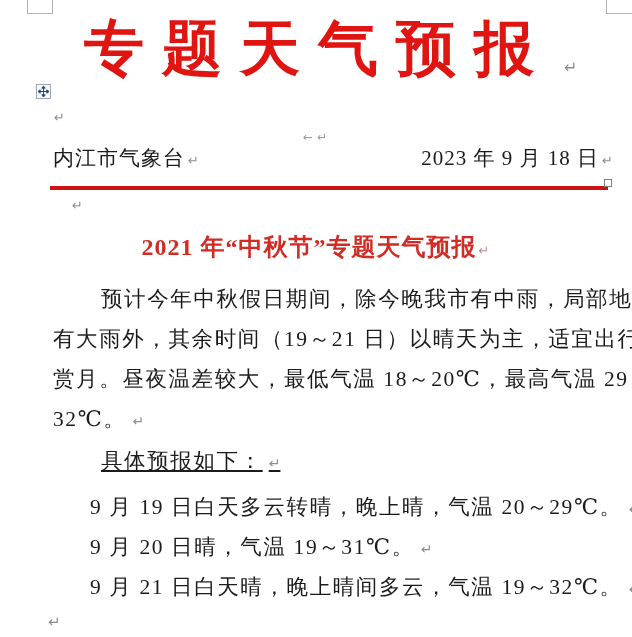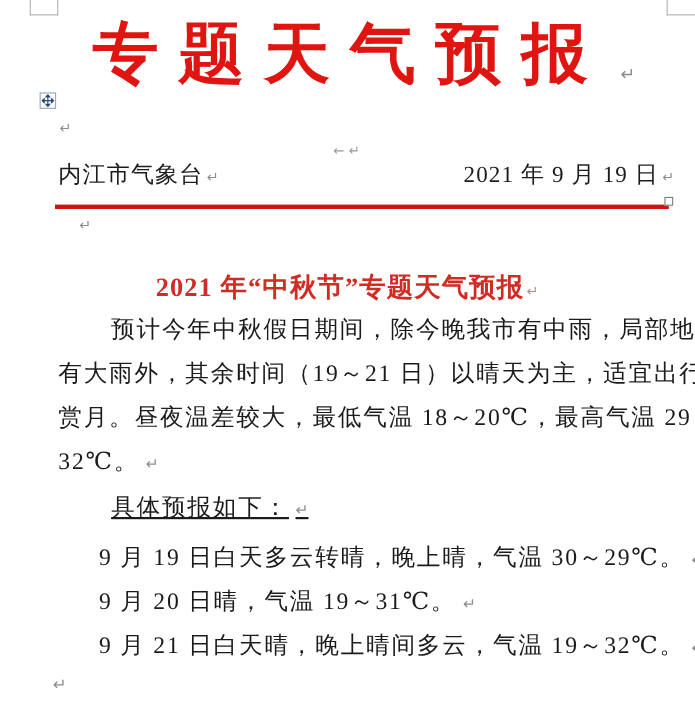--- a/index.html
+++ b/index.html
@@ -54,21 +54,21 @@
   .red-line{
     position:absolute;left:50px;top:186px;width:558px;height:4px;
     background:var(--line-red,#cc1414);
   }
   .line-handle{
     position:absolute;left:604px;top:179px;width:6px;height:6px;
     background:#ffffff;border:1px solid #7d7d7d;
   }
   
   .subtitle{
-    position:absolute;left:0;right:0;top:231px;margin:14px;
+    position:absolute;left:0;right:0;top:231px;margin:0;
     text-align:center;font-size:24px;font-weight:bold;
     letter-spacing:1px;white-space:nowrap;
     color:var(--subtitle-red,#d02c24);
   }
   .subtitle .pmark{font-size:13px;color:#b98a8a;margin-left:2px;}
   
   .body-text{
     position:absolute;left:53px;top:279px;width:566px;
     font-size:21.5px;letter-spacing:1.6px;color:#1b1b1b;
   }
@@ -102,36 +102,36 @@
       </g>
     </svg>
   </div>
 
   <span class="pmark pmark-a">↵</span>
 
   <span class="mid-marks">←↵</span>
 
   <div class="hdr">
     <span><span>内江市气象台</span><span class="pmark">↵</span></span>
-    <span><span>2021 年 9 月 19 日</span><span class="pmark">↵</span></span>
+    <span><span>2023 年 9 月 18 日</span><span class="pmark">↵</span></span>
   </div>
 
   <div class="red-line"></div>
   <div class="line-handle"></div>
 
   <span class="pmark pmark-b">↵</span>
 
   <h2 class="subtitle"><span>2021 年“中秋节”专题天气预报</span><span class="pmark">↵</span></h2>
 
   <div class="body-text">
     <div class="line ind-a"><span>预计今年中秋假日期间，除今晚我市有中雨，局部地方</span></div>
     <div class="line"><span>有大雨外，其余时间（19～21 日）以晴天为主，适宜出行和</span></div>
     <div class="line"><span>赏月。昼夜温差较大，最低气温 18～20℃，最高气温 29～</span></div>
     <div class="line"><span>32℃。</span><span class="pmark">↵</span></div>
     <div class="line ind-a gap-sm"><span>具体预报如下：</span><span class="pmark">↵</span></div>
-    <div class="line ind-b gap-md"><span>9 月 19 日白天多云转晴，晚上晴，气温 30～29℃。</span><span class="pmark">↵</span></div>
+    <div class="line ind-b gap-md"><span>9 月 19 日白天多云转晴，晚上晴，气温 20～29℃。</span><span class="pmark">↵</span></div>
     <div class="line ind-b"><span>9 月 20 日晴，气温 19～31℃。</span><span class="pmark">↵</span></div>
     <div class="line ind-b"><span>9 月 21 日白天晴，晚上晴间多云，气温 19～32℃。</span><span class="pmark">↵</span></div>
   </div>
 
   <span class="pmark pmark-bottom">↵</span>
 
 </div>
 
 </body></html>

